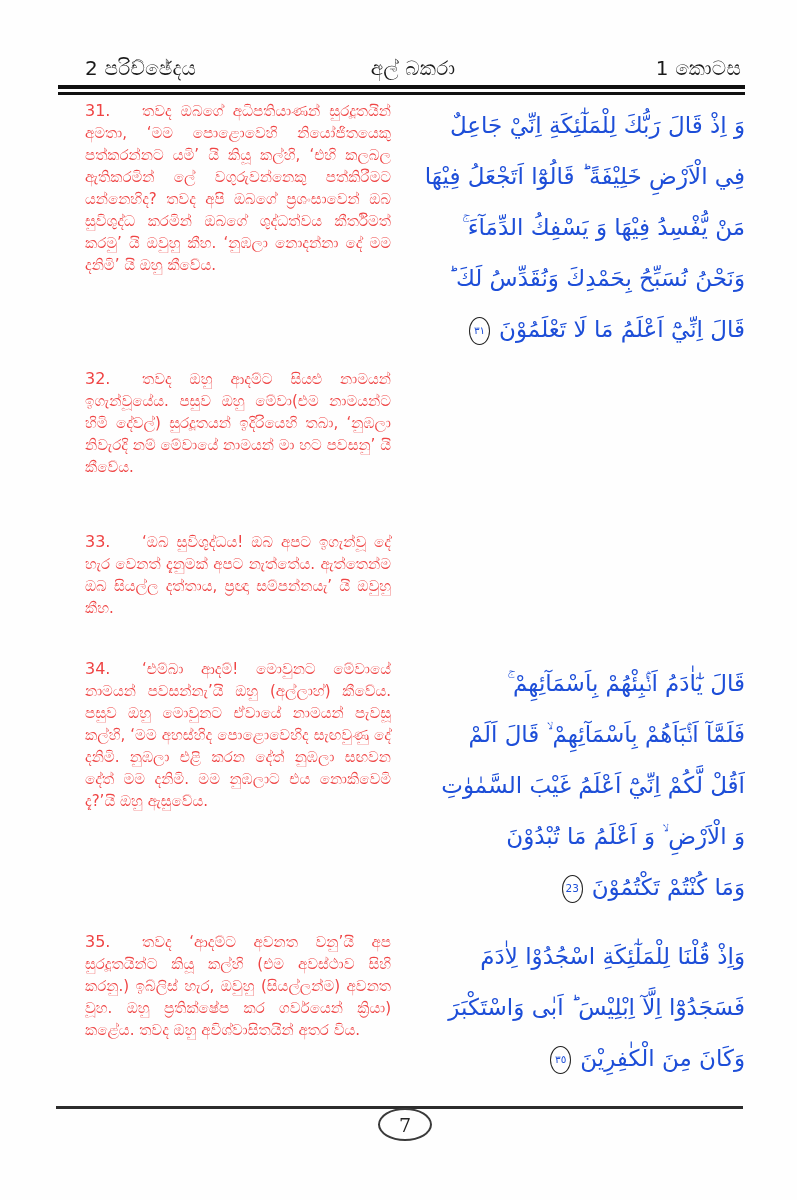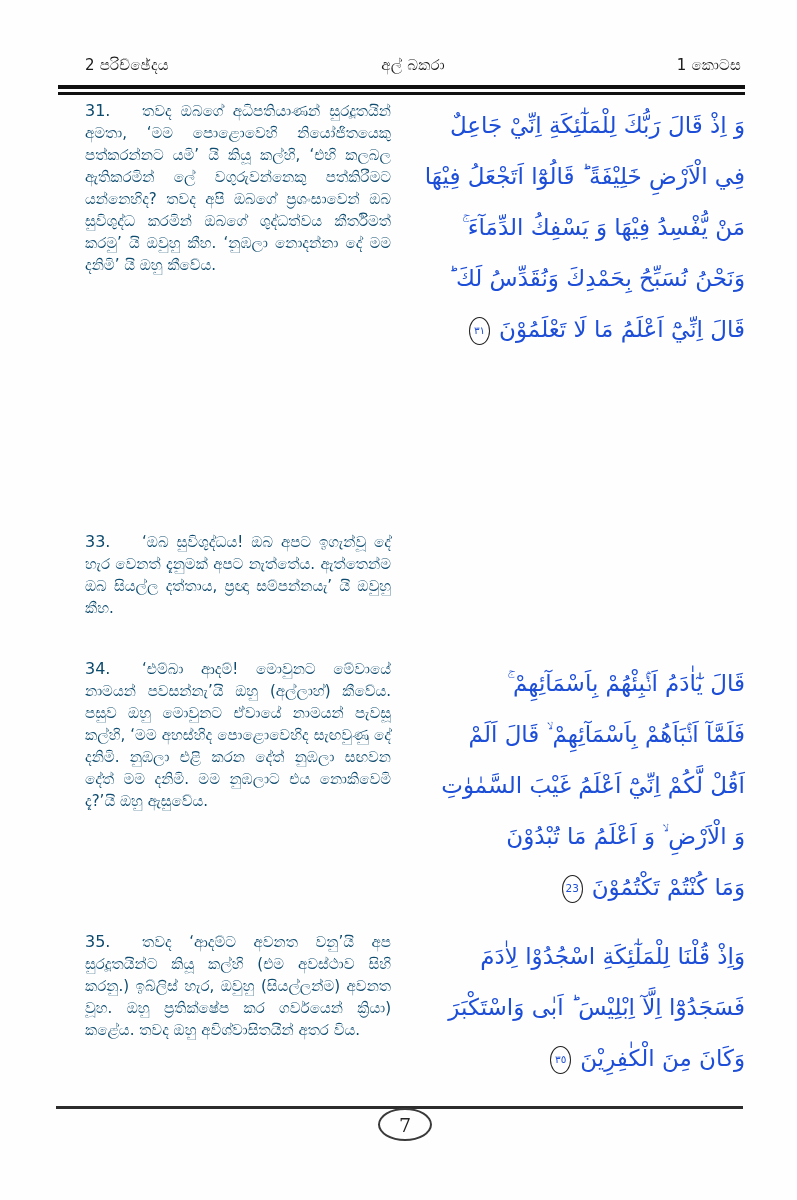--- a/index.html
+++ b/index.html
@@ -9,42 +9,42 @@
     margin:0 auto;
     background:#fefefe;
     color:#1a1a1a;
     font-family:"DejaVu Sans", sans-serif;
     overflow:hidden;
   }
   
   .header {
     position:absolute; top:56px; left:85px; right:56px;
     display:flex; justify-content:space-between; align-items:baseline;
-    font-size:15px; letter-spacing:0.2px;
+    font-size:20px; letter-spacing:0.2px;
   }
   .header .center { position:absolute; left:0; right:0; text-align:center; }
   .header .left, .header .right { position:relative; z-index:1; background:transparent; }
   .header-rule {
     position:absolute; top:85px; left:58px; right:52px;
     height:3px;
     border-top:4px solid #101010;
     border-bottom:3px solid #101010;
   }
   
   .content { position:absolute; top:100px; left:85px; right:52px; }
   .verse-row { display:flex; align-items:flex-start; overflow:hidden; }
   .row-v31 { height:256px; margin-bottom:12px; }
   .row-v32 { height:153px; margin-bottom:10px; }
   .row-v33 { height:112px; margin-bottom:15px;flex-direction:column; }
   .row-v34 { height:255px; margin-bottom:18px; }
   .row-v35 { height:155px;gap:7px; }
   .sinhala-col {
     width:306px; flex:none; margin-right:26px;
     font-size:15px; line-height:22px;
-    text-align:justify; color:#0c4a6e;
+    text-align:justify; color:#ef4444;
   }
   .vnum { display:inline-block; width:57px; font-size:16px; }
   .arabic-col {
     flex:1; direction:rtl; text-align:right;
     font-size:23px; line-height:51px; color:#1d4ed8;
     font-family:"DejaVu Sans", sans-serif;
   }
   .arabic-text { white-space:pre-line; }
   .vmark {
     display:inline-flex; align-items:center; justify-content:center;
@@ -89,20 +89,23 @@
       <div class="arabic-col" dir="rtl">
         <span class="arabic-text">وَ اِذْ قَالَ رَبُّكَ لِلْمَلٰٓئِكَةِ اِنِّيْ جَاعِلٌ
 فِي الْاَرْضِ خَلِيْفَةً ؕ قَالُوْٓا اَتَجْعَلُ فِيْهَا
 مَنْ يُّفْسِدُ فِيْهَا وَ يَسْفِكُ الدِّمَآءَ ۚ
 وَنَحْنُ نُسَبِّحُ بِحَمْدِكَ وَنُقَدِّسُ لَكَ ؕ
 قَالَ اِنِّيْٓ اَعْلَمُ مَا لَا تَعْلَمُوْنَ</span><span class="vmark">٣١</span>
       </div>
     </div>
 
     <div class="verse-row row-v32">
+      <div class="sinhala-col">
+        <span class="vnum">32.</span><span>තවද ඔහු ආදම්ට සියළු නාමයන් ඉගැන්වූයේය. පසුව ඔහු මේවා(එම නාමයන්ට හිමි දේවල්) සුරදූතයන් ඉදිරියෙහි තබා, ‘නුඹලා නිවැරදි නම් මේවායේ නාමයන් මා හට පවසනු’ යි කීවේය.</span>
+      </div>
     </div>
 
     <div class="verse-row row-v33">
       <div class="sinhala-col">
         <span class="vnum">33.</span><span>‘ඔබ සුවිශුද්ධය! ඔබ අපට ඉගැන්වූ දේ හැර වෙනත් දැනුමක් අපට නැත්තේය. ඇත්තෙන්ම ඔබ සියල්ල දත්තාය, ප්‍රඥා සම්පන්නයැ’ යි ඔවුහු කීහ.</span>
       </div>
     </div>
 
     <div class="verse-row row-v34">
       <div class="sinhala-col">

